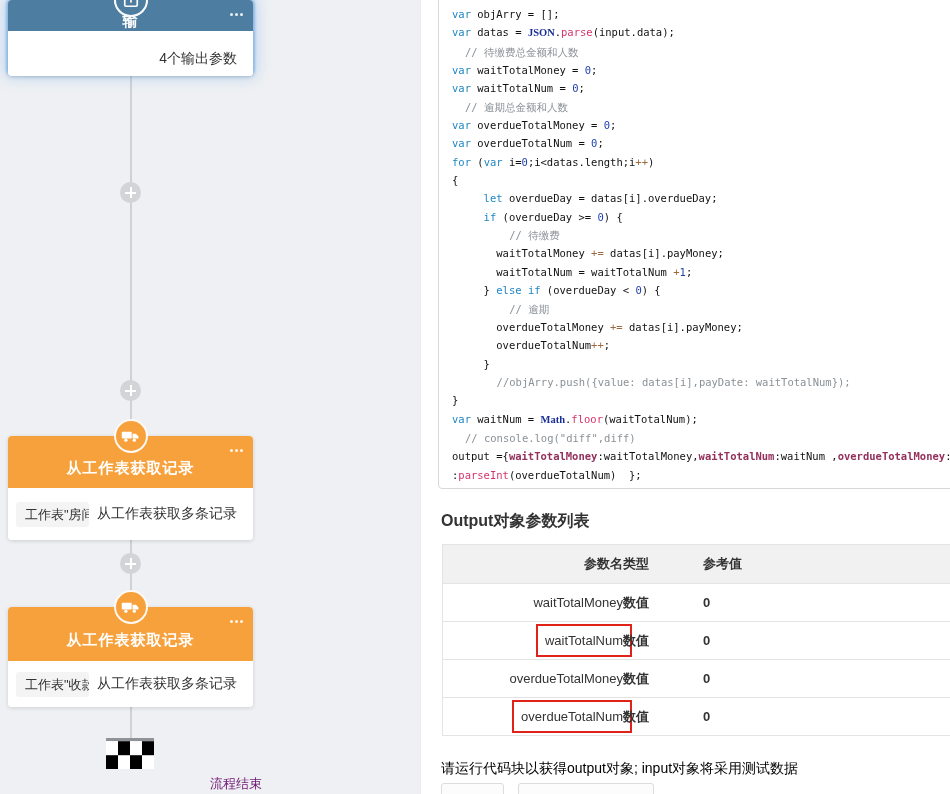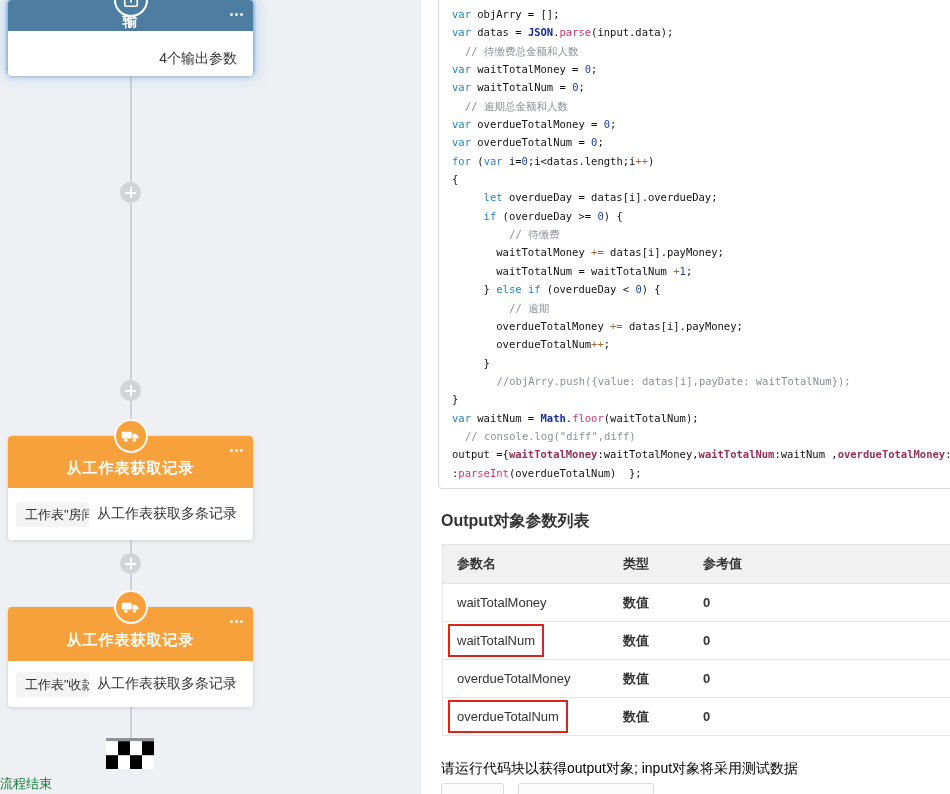--- a/index.html
+++ b/index.html
@@ -52,50 +52,50 @@
 
   .plus-btn { position:absolute; left:120px; width:21px; height:21px; border-radius:50%;
     background:#d2d4d8; cursor:pointer; }
   .plus-btn:nth-of-type(1){ top:182px; } 
   #plus-1 { top:182px; } #plus-2 { top:380px; } #plus-3 { top:553px; }
   .plus-btn::before, .plus-btn::after { content:""; position:absolute; background:#fff; }
   .plus-btn::before { left:5px; top:9.5px; width:11px; height:2px; }
   .plus-btn::after  { left:9.5px; top:5px; width:2px; height:11px; }
 
   .finish-flag { position:absolute; left:106px; top:738px; width:48px; height:31px; }
-  .end-label { position:absolute; left:0; top:775px; width:262px; text-align:left;
-    color:#15803d; font-size:13px; }
+  .end-label { position:absolute; left:0; top:775px; width:262px; text-align:right;
+    color:#701a75; font-size:13px; }
 
   
   .detail-panel { position:absolute; left:420px; top:0; width:530px; height:794px;
     background:#fff; border-left:1px solid #ececec; }
 
   .code-box { position:absolute; left:17px; top:-14px; right:-12px; height:503px;
     border:1px solid #d8d8d8; border-radius:4px; background:#fff;
     padding:18px 8px 8px 13px; overflow:hidden; cursor:text; }
   .code { font-family:"DejaVu Sans Mono","Liberation Mono",monospace; font-size:10.5px;
     color:#111; }
   .code-line { line-height:18.35px; white-space:pre; }
   .tok-kw   { color:#2186c4; }
-  .tok-glob { color:#1a2e99; font-weight:bold; }
+  .tok-glob { color:#1a2e99; font-weight:bold;font-family:Liberation Serif, serif; }
   .tok-fn   { color:#d6336c; }
   .tok-num  { color:#1d3fad; }
   .tok-prop { color:#93305c; font-weight:bold; }
   .tok-op   { color:#9b6a3f; }
   .tok-c    { color:#8b9197;margin-left:13px; }
 
   .section-title { position:absolute; left:20px; top:511px; font-size:16px;
     font-weight:bold; color:#333; }
 
   .param-table { position:absolute; left:21px; top:544px; right:-12px;
     border:1px solid #e4e4e4; border-right:none; }
   .t-row { display:flex; align-items:center; height:38px; background:#fff;
     border-top:1px solid #e4e4e4; font-size:13px; color:#333; }
   .t-row.t-head { background:#f1f1f2; border-top:none; font-weight:bold; color:#333; }
-  .c-name  { width:180px; padding-left:14px; }
+  .c-name  { width:180px; padding-left:14px;text-align:right; }
   .c-type  { width:80px; font-weight:bold; }
   .t-head .c-type { font-weight:bold; }
   .c-value { flex:1; font-weight:bold; }
   .annot { outline:2px solid var(--annot,#e02318); outline-offset:7px; }
 
   .run-hint { position:absolute; left:20px; top:760px; font-size:14px; color:#000000; }
 
   .stub-button { position:absolute; top:783px; height:32px; background:#fcfcfc;
     border:1px solid #dcdcdc; border-radius:3px; cursor:pointer; }
   #stub-btn-1 { left:20px; width:63px; }

